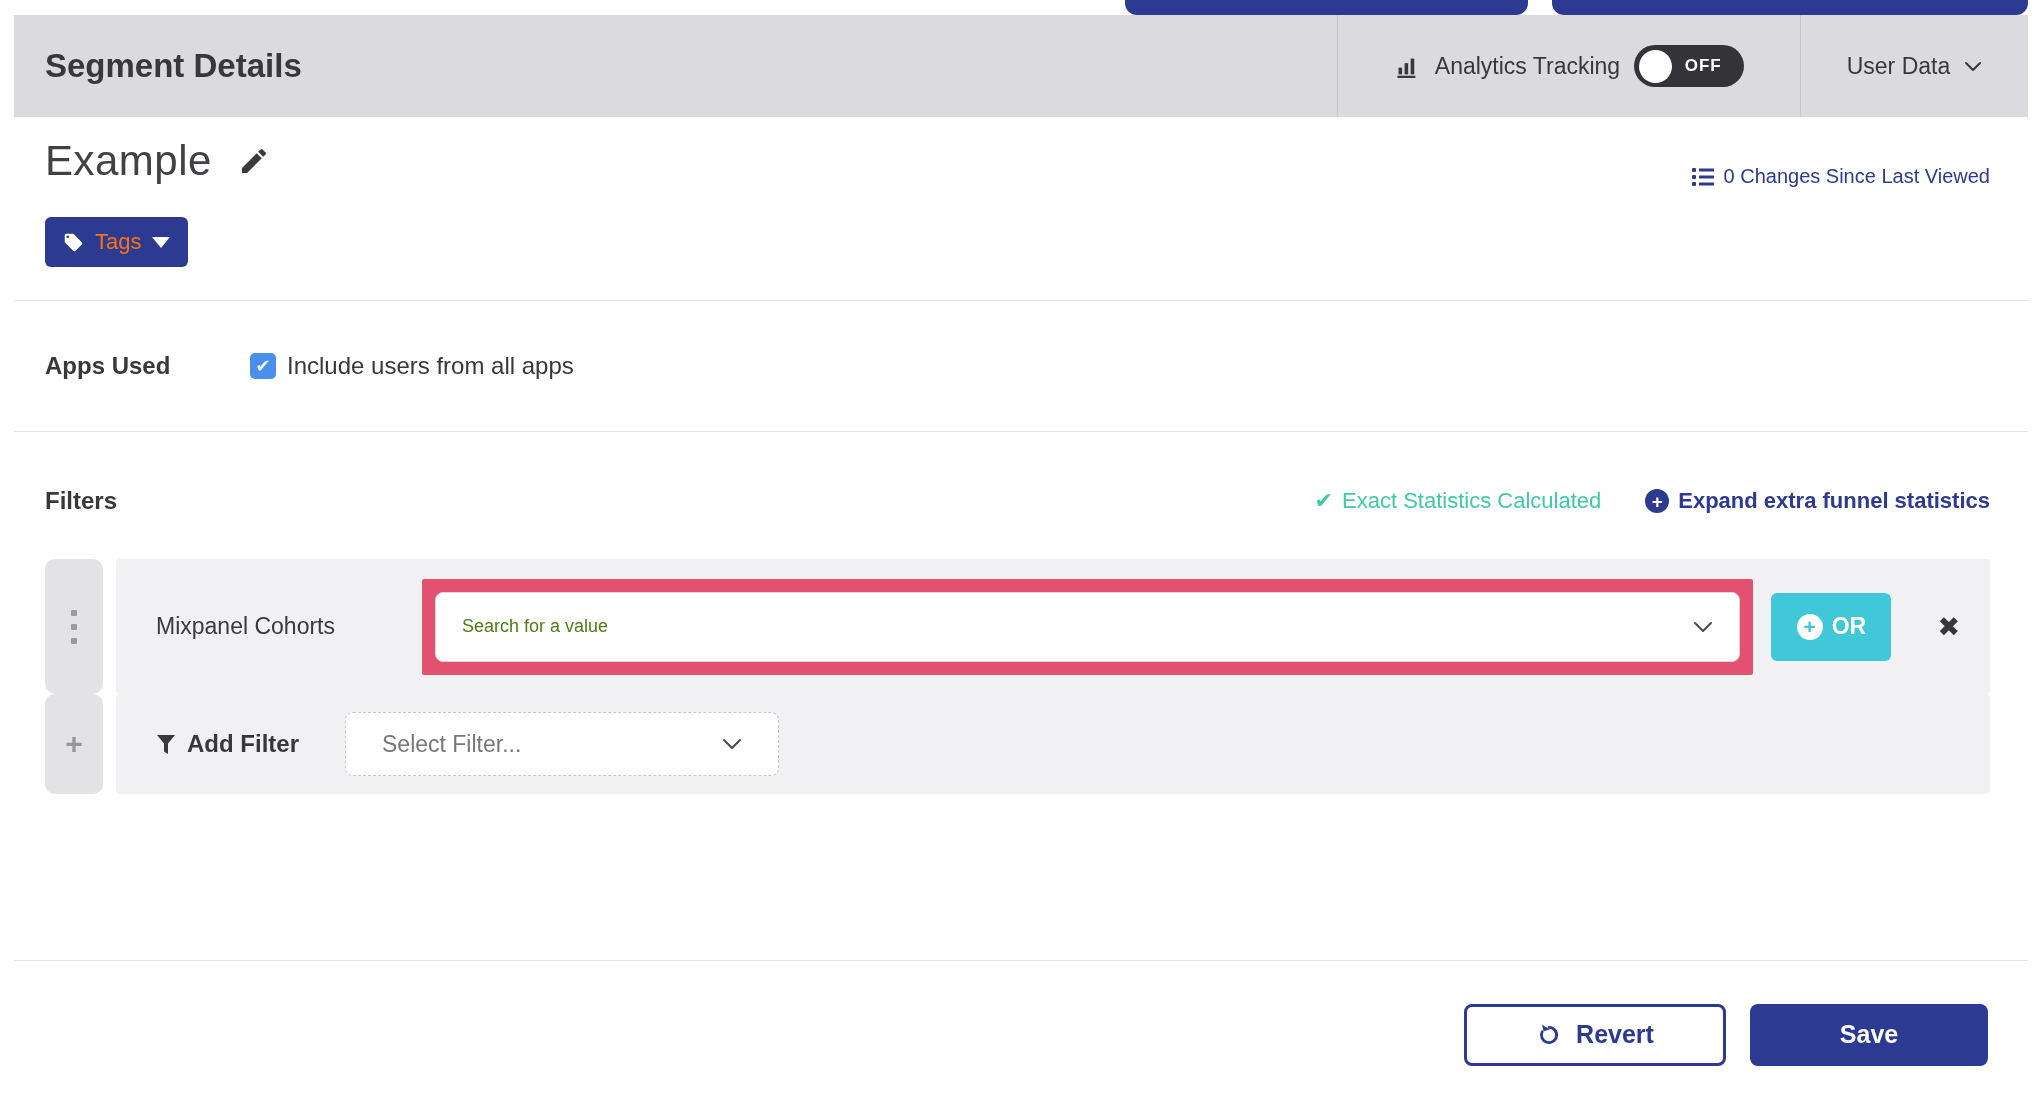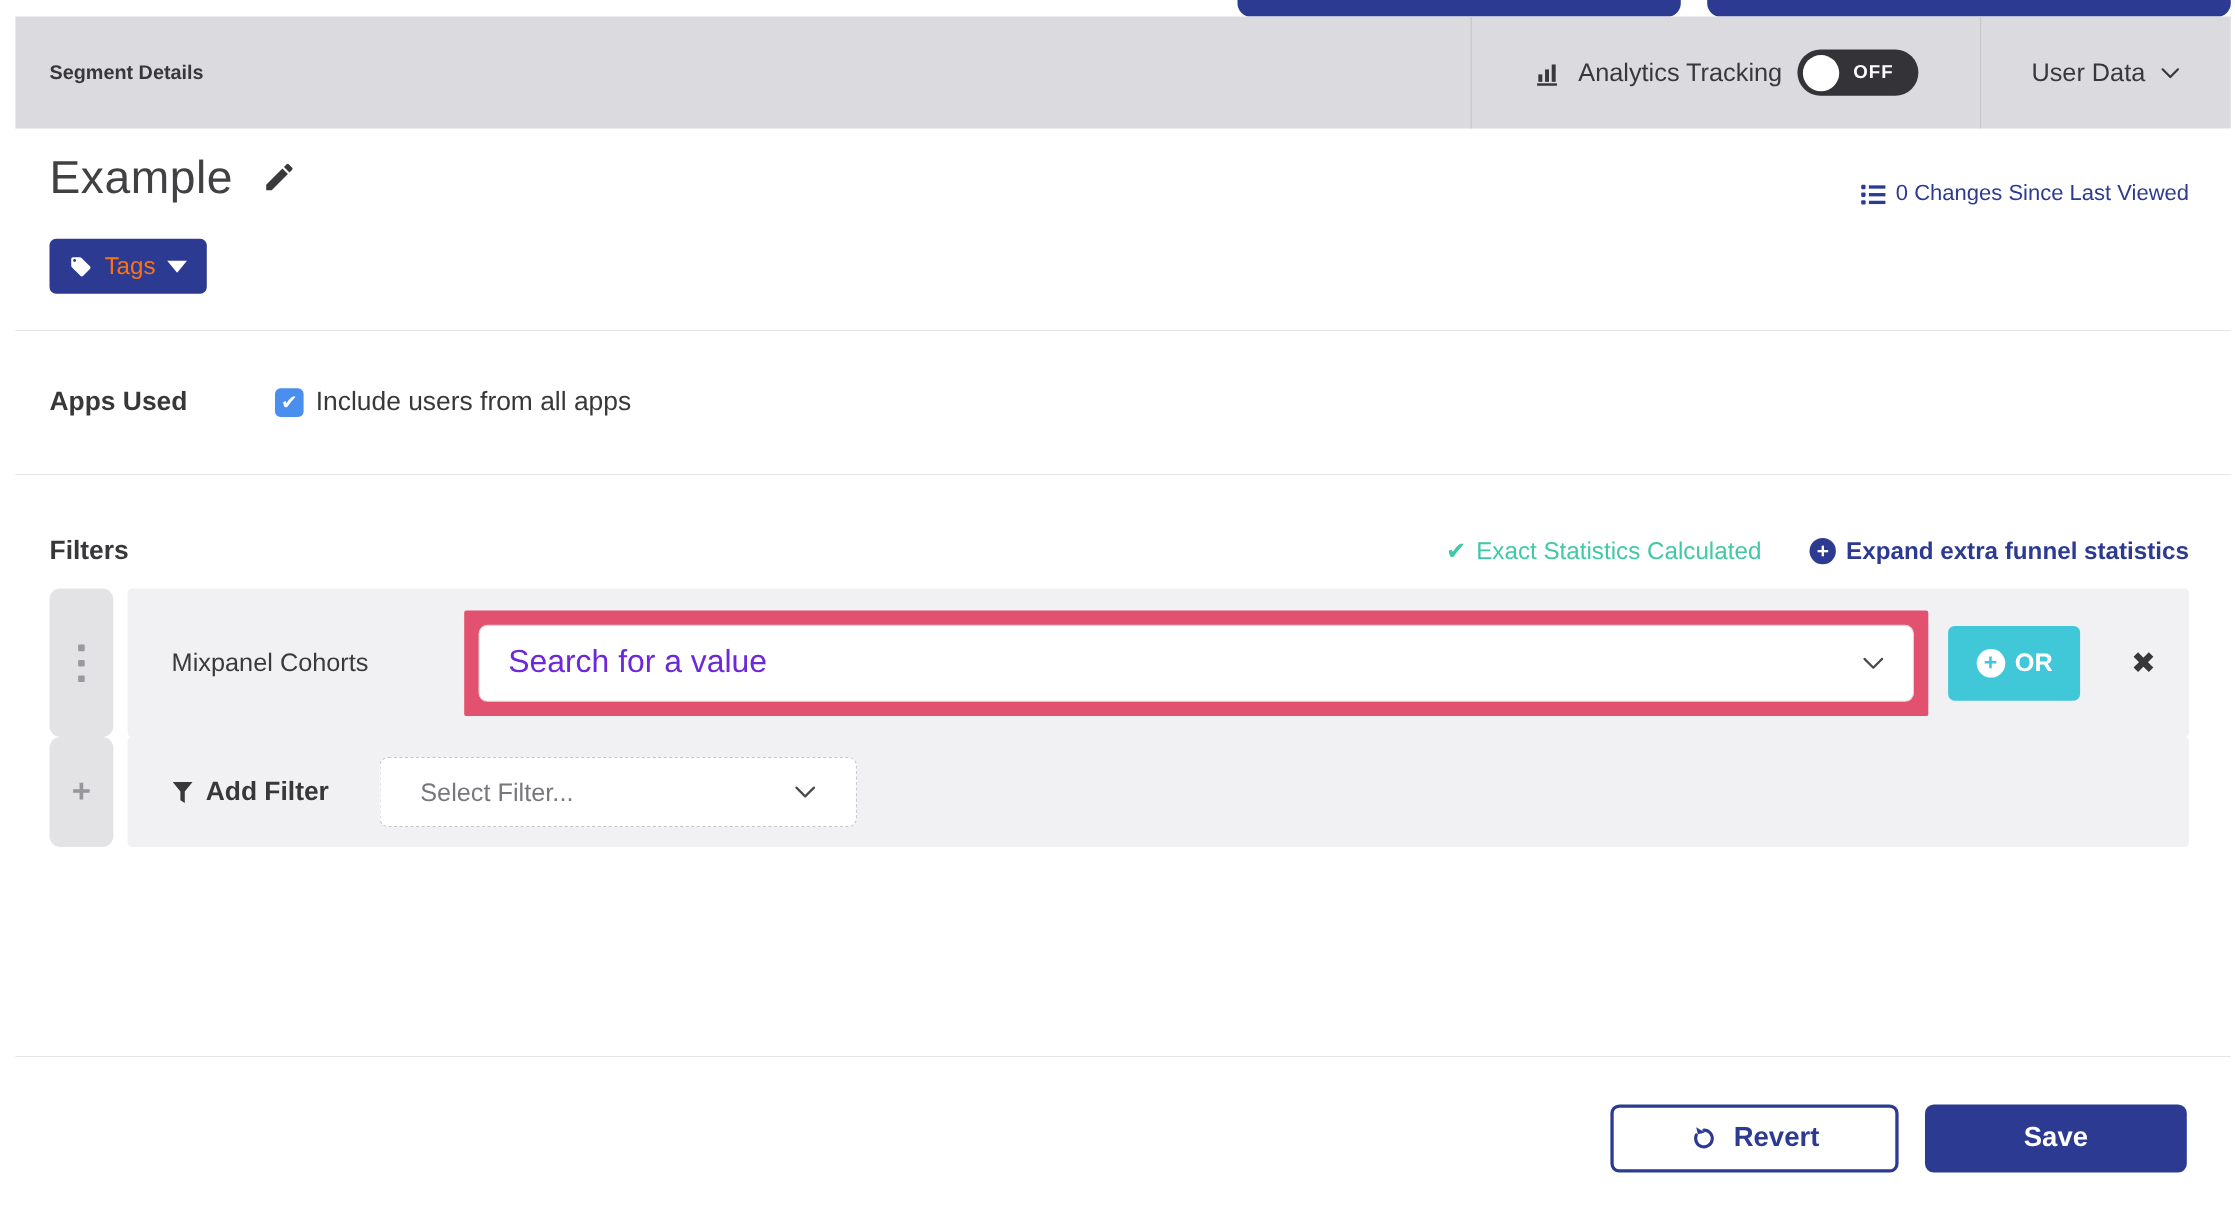--- a/index.html
+++ b/index.html
@@ -8,21 +8,21 @@
 
   
   .top-bar { position:absolute; top:0; height:15px; background:#2c3a92; border-radius:0 0 12px 12px; }
   .top-bar.one { left:1125px; width:403px; }
   .top-bar.two { left:1552px; width:476px; }
 
   .frame { position:absolute; left:14px; top:15px; width:2014px; }
 
   
   .hdr { height:102px; background:#dbdbdf; display:flex; align-items:stretch; }
-  .hdr-title { flex:1; display:flex; align-items:center; padding-left:31px; font-size:18px; font-weight:bold; color:#38383a; }
+  .hdr-title { flex:1; display:flex; align-items:center; padding-left:31px; font-size:33px; font-weight:bold; color:#38383a; }
   .hdr-div { width:1px; background:#c6c6ca; }
   .hdr-analytics { width:462px; display:flex; align-items:center; justify-content:center; gap:14px; }
   .hdr-analytics .lbl { font-size:23px; color:#38383a; }
   .toggle { width:110px; height:42px; border-radius:21px; background:#343438; display:flex; align-items:center; padding:0 10px 0 5px; cursor:pointer; }
   .knob { width:33px; height:33px; border-radius:50%; background:#fff; }
   .toggle .state { flex:1; text-align:center; color:#fff; font-size:17px; font-weight:bold; letter-spacing:1px; }
   .hdr-userdata { width:227px; display:flex; align-items:center; justify-content:center; gap:14px; font-size:23px; color:#38383a; cursor:pointer; }
 
   .divider { height:1px; background:#e4e4e7; }
 
@@ -41,34 +41,34 @@
   .apps-cb-label { margin-left:11px; font-size:24px; color:#38383a; }
 
   
   .sec3 { height:528px; padding:55px 38px 0 31px; background:#fff; }
   .filters-head { display:flex; align-items:center; }
   .filters-title { font-size:24px; font-weight:bold; color:#38383a; flex:1; }
   .exact-stats { display:flex; align-items:center; gap:9px; color:#3fc9a4; font-size:22px; }
   .expand-link { display:flex; align-items:center; gap:9px; color:#2c3a92; font-size:22px; font-weight:bold; margin-left:44px; cursor:pointer; }
   .plus-circle { display:inline-flex; align-items:center; justify-content:center; width:24px; height:24px; border-radius:50%; background:#2c3a92; color:#fff; font-size:19px; font-weight:bold; line-height:1; }
 
-  .filter-grid { margin-top:20px; }
+  .filter-grid { margin-top:44px; }
   .frow { display:flex; gap:13px; }
   .handle-col { width:58px; background:#e3e3e6; border-radius:10px; display:flex; align-items:center; justify-content:center; flex-direction:column; gap:8px; cursor:grab; }
   .dot { width:6px; height:6px; background:#9a9a9e; border-radius:1px; }
   .row-card { flex:1; background:#f1f1f3; border-radius:4px; display:flex; align-items:center; padding:0 30px 0 40px; }
 
   .frow.one { height:135px; }
   .fname { font-size:23px; color:#3a3a3c; width:248px; }
   .op-select { width:270px; height:74px; background:#fff; border:1px solid #dcdcdf; border-radius:8px; display:flex; align-items:center; justify-content:space-between; padding:0 26px; cursor:pointer; }
   .op-select .txt { font-size:23px; font-weight:600; color:#3a3a3c; }
   .op-select .caret-down { color:#3a3a3c; }
   .hl-wrap { flex:1; margin:0 18px; border:13px solid #e2516f; border-radius:2px; background:#e2516f; }
   .val-select { height:70px; background:#fff; border:1px solid #d8d8db; border-radius:8px; display:flex; align-items:center; justify-content:space-between; padding:0 26px; cursor:pointer; }
-  .val-select .ph { font-size:29px; color:#6d28d9; }
+  .val-select .ph { font-size:18px; color:#4d7c0f; }
   .or-btn { width:120px; height:68px; background:#40c8d9; border:none; border-radius:6px; color:#fff; display:flex; align-items:center; justify-content:center; gap:9px; font-size:23px; font-weight:bold; font-family:inherit; cursor:pointer; }
   .or-btn .plus-white { display:inline-flex; align-items:center; justify-content:center; width:26px; height:26px; border-radius:50%; background:#fff; color:#40c8d9; font-size:21px; font-weight:bold; line-height:1; }
   .row-close { margin-left:46px; font-size:27px; color:#38383a; cursor:pointer; }
 
   .and-row { position:relative; height:112px; display:flex; align-items:center; }
   .connector { position:absolute; left:23px; top:0; bottom:0; width:12px; background:#e3e3e6; }
   .and-badge { position:relative; width:74px; height:46px; background:#8d8d92; border-radius:8px; color:#fff; font-size:22px; font-weight:bold; display:flex; align-items:center; justify-content:center; }
   .reach { margin-left:38px; display:flex; align-items:baseline; gap:10px; }
   .reach .lbl { font-size:23px; color:#3a3a3c; }
   .reach .val { font-size:31px; color:#3a3a3c; }

